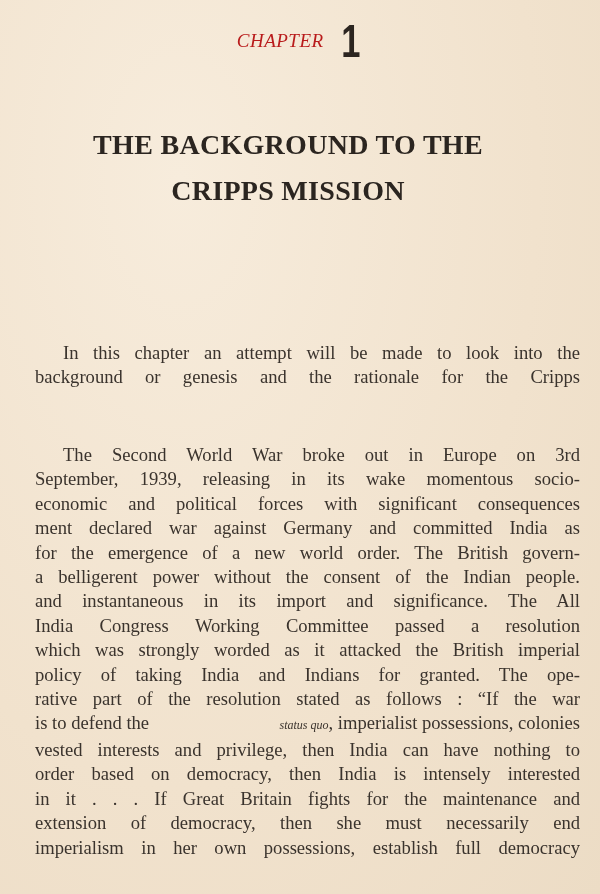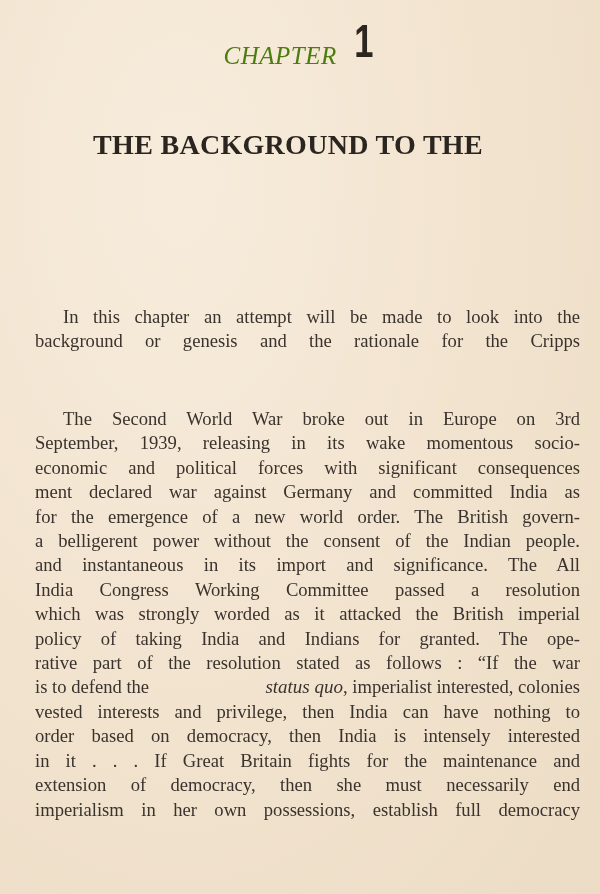--- a/index.html
+++ b/index.html
@@ -9,22 +9,22 @@
     background-image: radial-gradient(ellipse at 30% 20%, #f7ecdc 0%, #f1e2cd 60%, #ecdcc5 100%);
     font-family: "Liberation Serif", "DejaVu Serif", serif;
     color:#2a2520;
     position:relative;
   }
   .chapter-head {
     position:absolute; top:18px; left:0; width:600px;
     text-align:center;
   }
   .chapter-label {
-    font-style:italic; font-size:25px; letter-spacing:0.5px;
-    color:#4d7c0f; vertical-align:top; display:inline-block; margin-top:24px;
+    font-style:italic; font-size:19px; letter-spacing:0.5px;
+    color:#b91c1c; vertical-align:top; display:inline-block; margin-top:12px;
   }
   .chapter-num {
     font-family: "Liberation Sans", "DejaVu Sans", sans-serif;
     font-weight:bold; font-size:46px; line-height:46px;
     display:inline-block; margin-left:14px; color:#2c2520;
     transform:scaleX(0.75);
   }
   .title {
     position:absolute; top:122px; left:0; width:576px;
     text-align:center; font-weight:bold; font-size:28px;
@@ -32,33 +32,34 @@
   }
   .body {
     position:absolute; left:35px; width:545px;
     font-size:18.6px; line-height:24.4px;
     text-align:justify; color:#3a332d;
   }
   .p1 { top:305px; }
   .p2 { top:407px; }
   .line { display:block; text-align:justify; text-align-last:justify; white-space:nowrap; }
   .line.last { text-align-last:left; }
-  .line.indent { padding-left:28px; }
+  .line.indent { padding-left:28px;margin-top:36px; }
   .lw { display:flex; justify-content:space-between;gap:27px; }
-  em.st { font-size:19px; }
+  em.st { font-size:12px; }
 </style>
 </head>
 <body>
 
 <div class="chapter-head">
   <span class="chapter-label">CHAPTER</span><span class="chapter-num">1</span>
 </div>
 
 <div class="title">
   <div>THE BACKGROUND TO THE</div>
+  <div>CRIPPS  MISSION</div>
 </div>
 
 <div class="body p1">
   <span class="line indent">In this chapter an attempt will be  made to look into the</span>
   <span class="line">background or  genesis and the rationale for the Cripps</span>
 </div>
 
 <div class="body p2">
   <span class="line indent">The Second World War broke out in Europe on 3rd</span>
   <span class="line">September, 1939, releasing in its wake momentous socio-</span>
@@ -66,20 +67,20 @@
   <span class="line">ment declared war against Germany and committed India as</span>
   <span class="line">for the emergence of a new world order.  The British govern-</span>
   <span class="line">a belligerent power without the consent of the Indian people.</span>
   <span class="line">and instantaneous in its import and significance.  The All</span>
   <span class="line">India Congress Working Committee passed a resolution</span>
   <span class="line">which was strongly worded as it attacked the British imperial</span>
   <span class="line">policy of taking India and Indians for granted.  The ope-</span>
   <span class="line">rative part of the resolution stated as follows :  “If the war</span>
   <span class="lw">
     <span>is to defend the</span>
-    <span><em class="st">status quo</em><span>, imperialist interested, colonies</span></span>
+    <span><em class="st">status quo</em><span>, imperialist possessions, colonies</span></span>
   </span>
   <span class="line">vested interests and privilege, then India can have nothing to</span>
   <span class="line">order based on democracy, then India is intensely interested</span>
   <span class="line">in it . . . If Great Britain fights for the maintenance and</span>
   <span class="line">extension of democracy, then she must necessarily end</span>
   <span class="line">imperialism in her own possessions, establish full democracy</span>
 </div>
 
 </body></html>

